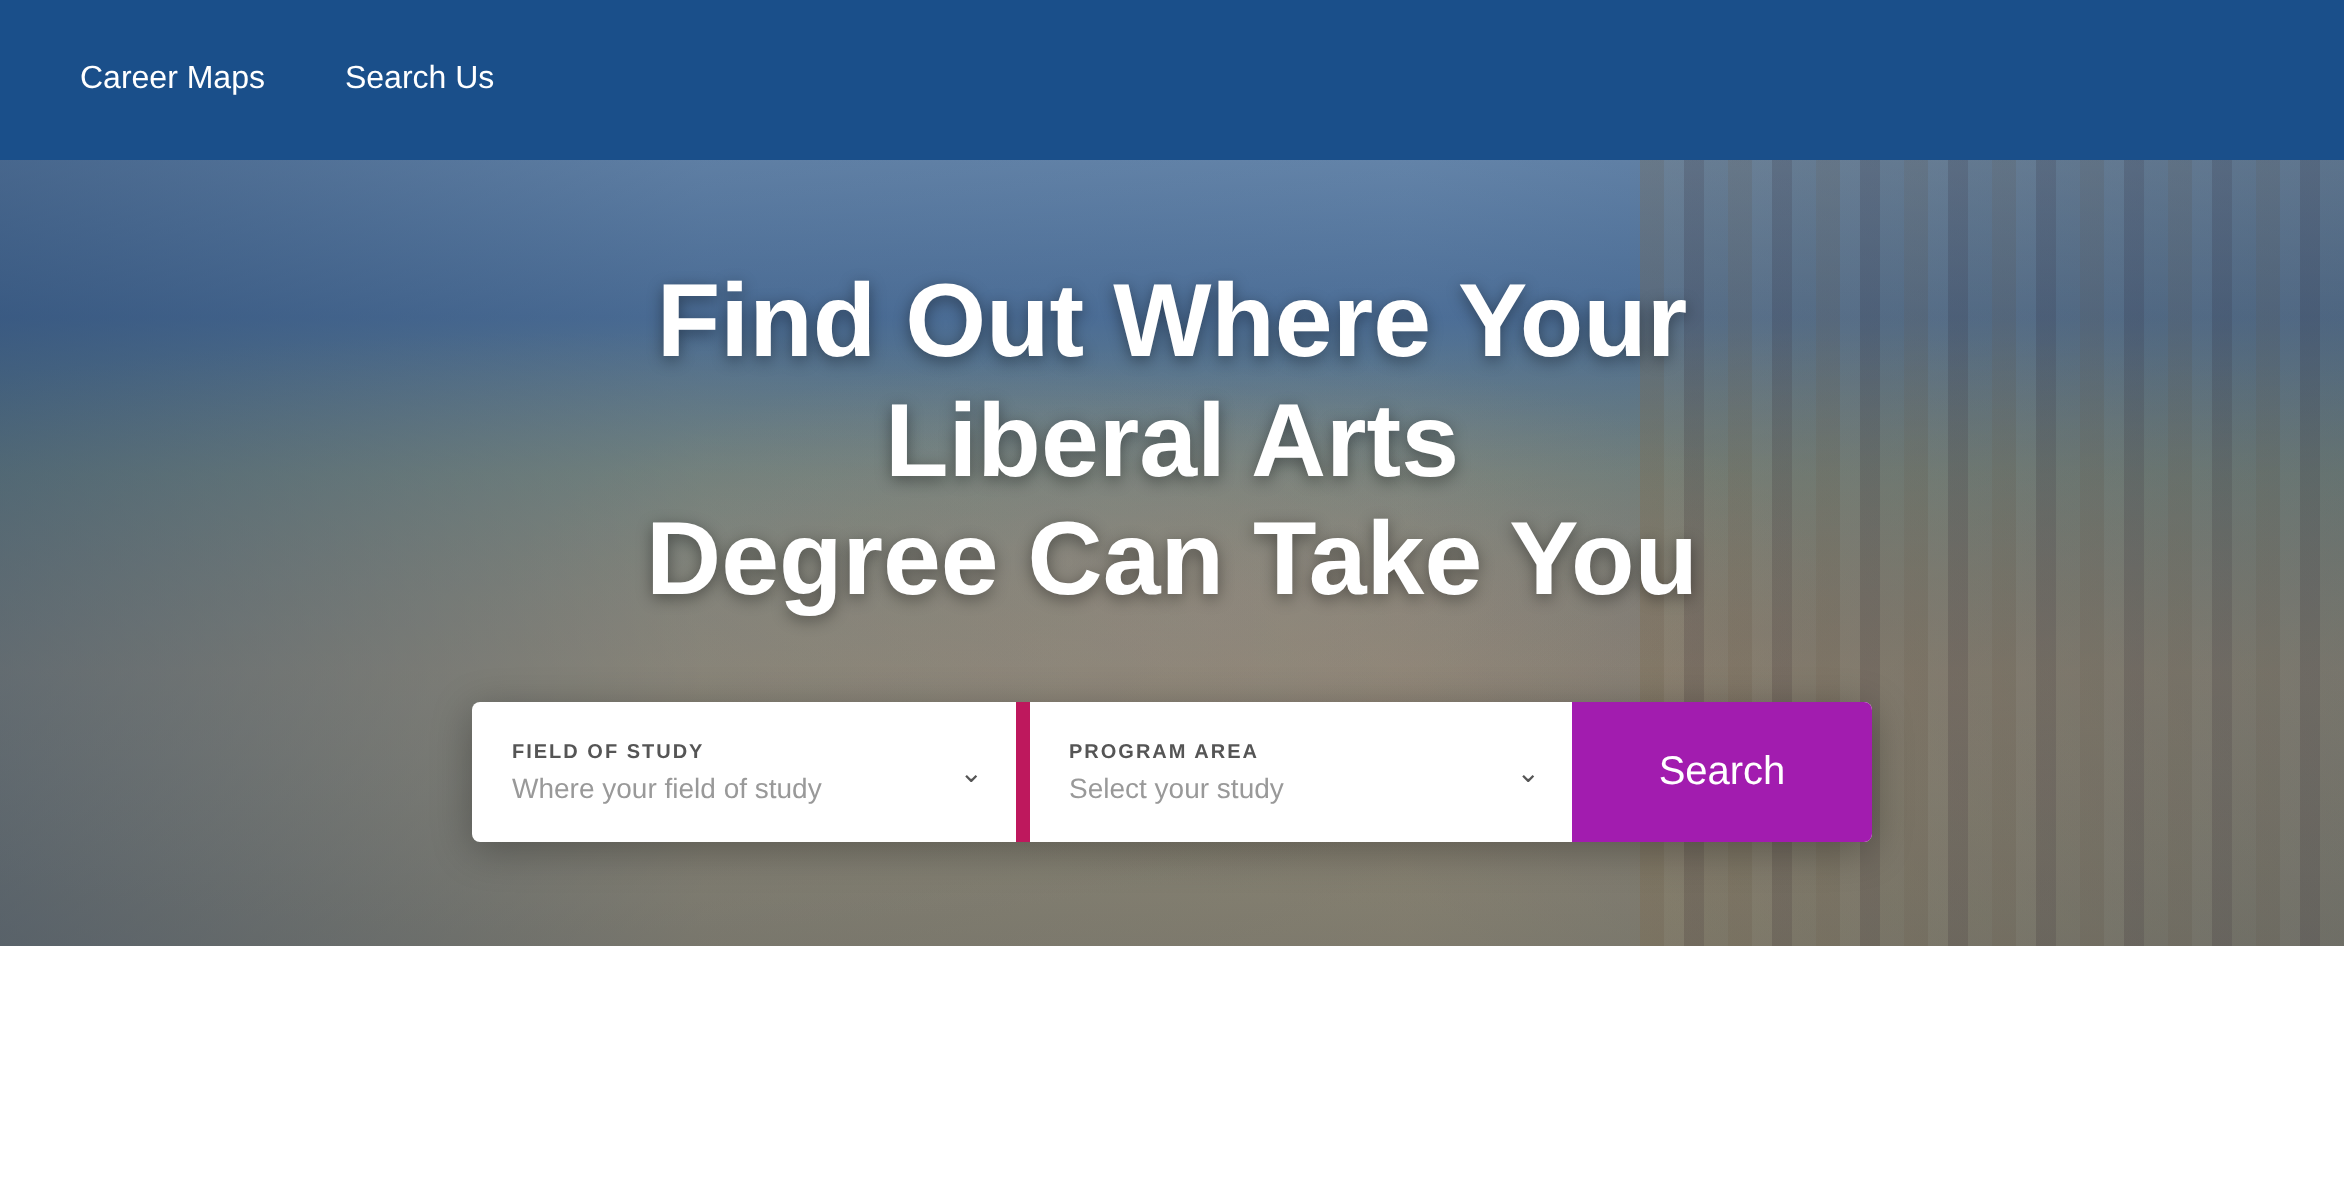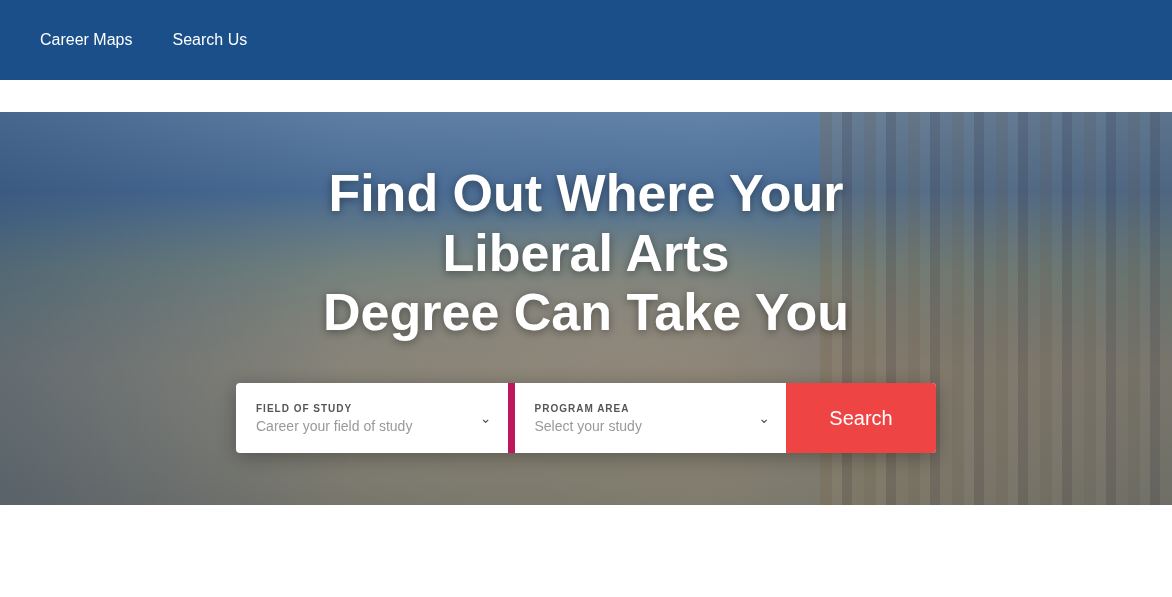--- a/index.html
+++ b/index.html
@@ -76,21 +76,20 @@
       font-weight: 400;
       white-space: nowrap;
     }
 
     
     .hero {
       position: relative;
       width: 1172px;
       height: 393px;
       overflow: hidden;
-      margin-top: 32px;
     }
 
     .hero-bg {
       position: absolute;
       top: 0;
       left: 0;
       width: 100%;
       height: 100%;
       background: linear-gradient(
         to right,
@@ -203,21 +202,21 @@
       position: absolute;
       right: 16px;
       top: 50%;
       transform: translateY(-50%);
       color: #555;
       font-size: 14px;
     }
 
     .search-button {
       width: 150px;
-      background-color: #ef4444;
+      background-color: #a21caf;
       color: white;
       font-size: 20px;
       font-weight: 500;
       border: none;
       cursor: pointer;
       display: flex;
       align-items: center;
       justify-content: center;
       flex-shrink: 0;
     }
@@ -239,21 +238,21 @@
 
   <div class="hero-content">
     <h1 class="hero-title">
       <span>Find Out Where Your Liberal Arts</span><br>
       <span>Degree Can Take You</span>
     </h1>
 
     <div class="search-bar">
       <div class="search-field">
         <span class="field-label">FIELD OF STUDY</span>
-        <span class="field-value">Career your field of study</span>
+        <span class="field-value">Where your field of study</span>
         <span class="field-arrow">⌄</span>
       </div>
 
       <div class="search-field">
         <span class="field-label">PROGRAM AREA</span>
         <span class="field-value">Select your study</span>
         <span class="field-arrow">⌄</span>
       </div>
 
       <button class="search-button">Search</button>

